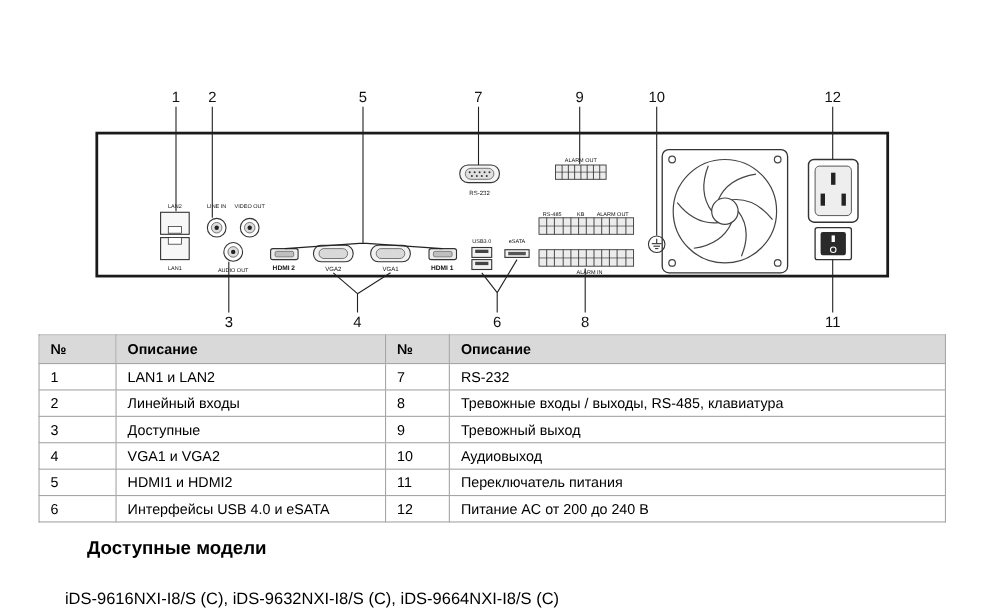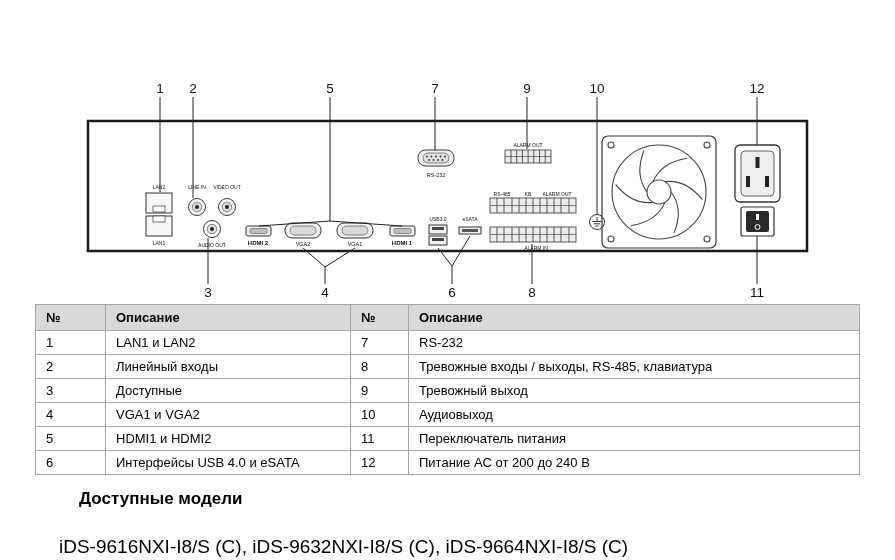--- a/index.html
+++ b/index.html
@@ -14,21 +14,21 @@
   .callout { font-size:13.5px; text-anchor:middle; }
   .lbl  { font-size:5.5px; text-anchor:middle; }
   .lbl-s{ font-size:5px;   text-anchor:middle; }
   .lbl-b{ font-size:6px;   text-anchor:middle; font-weight:bold; }
 
   .iface-table { position:absolute; left:35px; top:304px; width:824px; border-collapse:collapse; table-layout:fixed; font-size:13px; }
   .iface-table th, .iface-table td { border:1px solid #a6a6a6; padding:3px 10px; text-align:left; height:24px; overflow:hidden; white-space:nowrap; }
   .iface-table th { background:#d9d9d9; font-weight:bold; height:26px; }
 
   .models-heading { position:absolute; left:35px; top:489px; font-size:17px; font-weight:bold;margin-left:44px; }
-  .models-text { position:absolute; left:35px; top:536px; font-size:19px;padding-left:24px; }
+  .models-text { position:absolute; left:35px; top:536px; font-size:15px;padding-left:24px; }
 </style>
 </head>
 <body>
 
 <div class="page">
 
 
   <svg class="diagram-svg" width="895" height="310" viewBox="0 0 895 310" xmlns="http://www.w3.org/2000/svg">
 
     <text class="callout" x="160" y="93">1</text>

